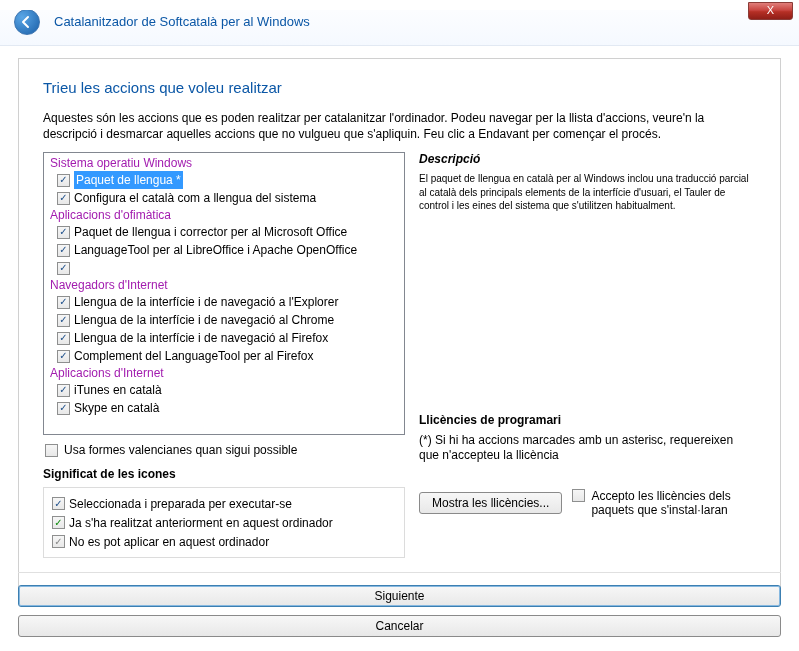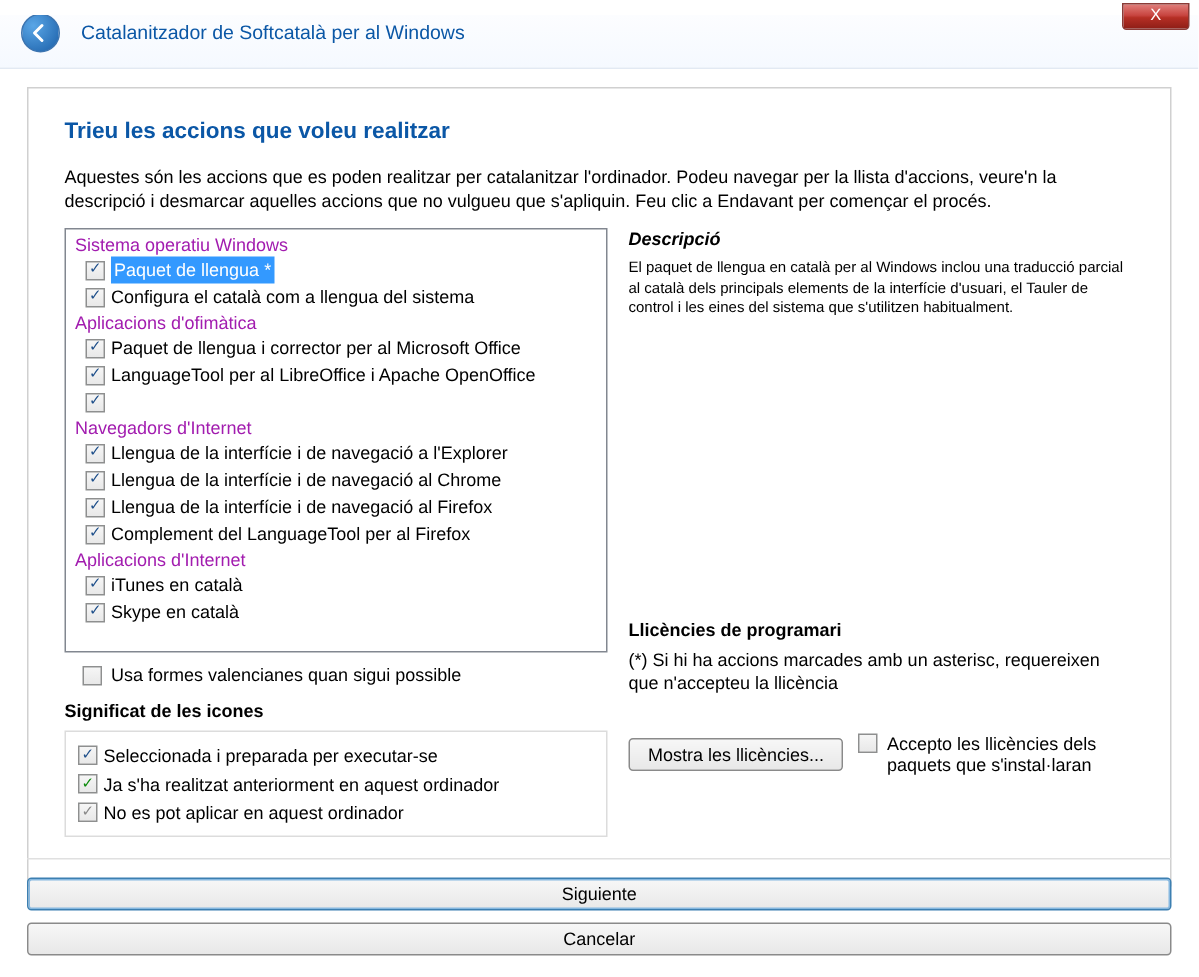--- a/index.html
+++ b/index.html
@@ -65,21 +65,21 @@
     right: 18px;
     bottom: 60px;
     background: #fff;
     border: 1px solid #d0d0d0;
     padding: 20px 24px 14px 24px;
   }
   .page-heading {
     color: #0b57a6;
     font-size: 15px;
     margin: 0 0 14px 0;
-    font-weight: bold;
+    font-weight: normal;
   }
   .intro {
     color: #000;
     font-size: 12px;
     margin: 0 0 10px 0;
     line-height: 1.35;
   }
   .cols {
     display: flex;
     gap: 14px;
@@ -124,21 +124,21 @@
     color: #1e4f8a;
     flex-shrink: 0;
   }
   .cb.green { color: #0a8a0a; }
   .cb.gray { color: #888; }
   .valrow {
     display: flex;
     align-items: center;
     gap: 6px;
     margin-top: 8px;
-    margin-left: 12px;
+    margin-left: 2px;
   }
   .section-label {
     font-weight: bold;
     margin: 10px 0 6px 0;
     font-size: 12px;
   }
   .legendbox {
     border: 1px solid #dcdcdc;
     padding: 6px 8px;
     width: 362px;

